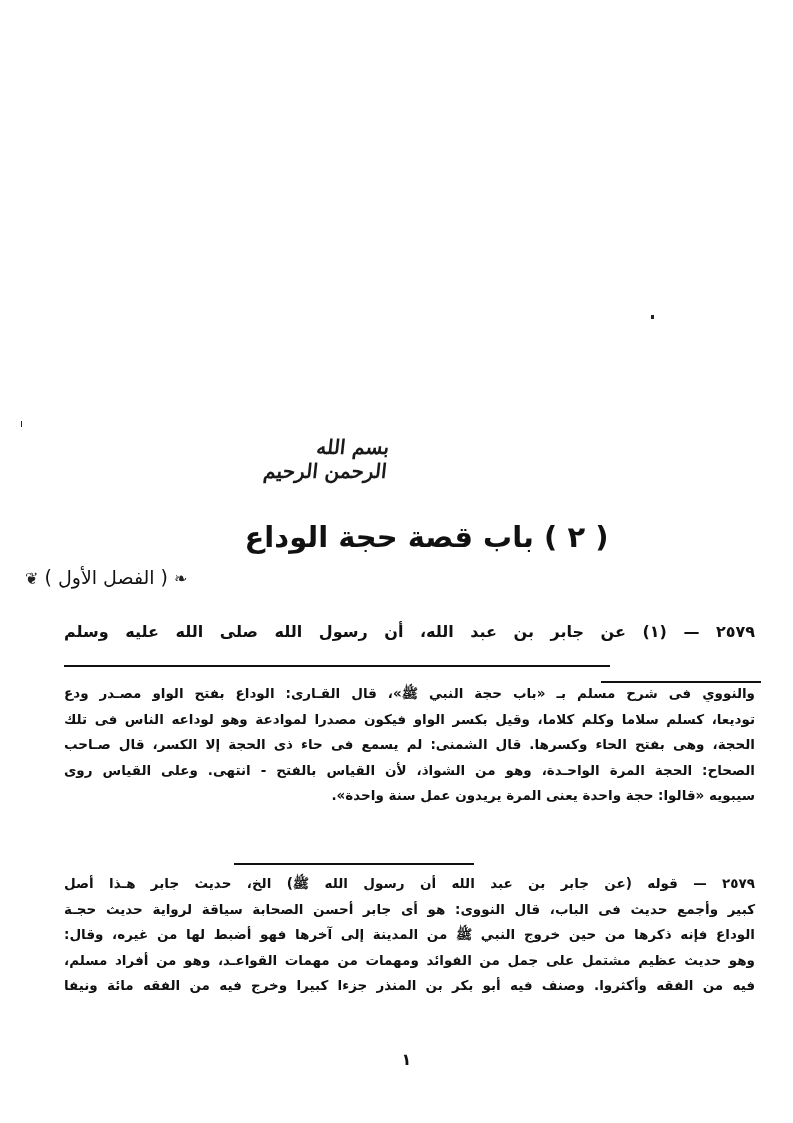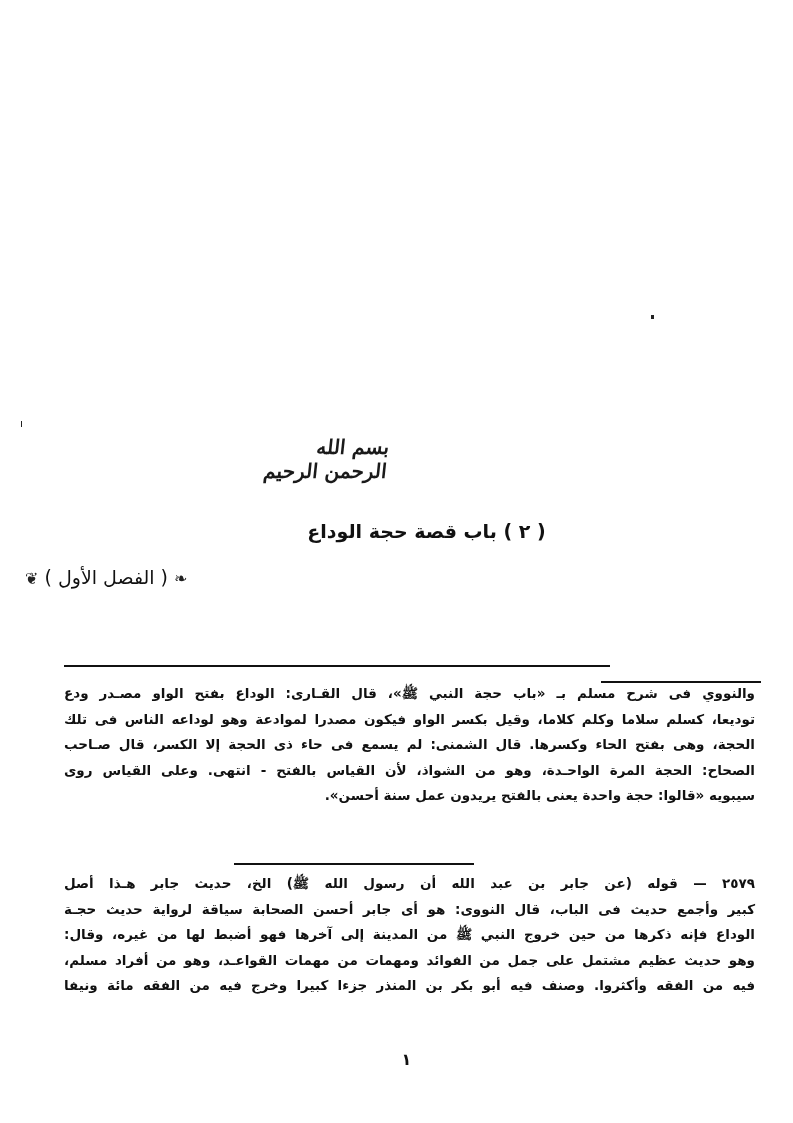--- a/index.html
+++ b/index.html
@@ -15,21 +15,21 @@
     .speck { position: absolute; background: #222; }
     .basmala {
       position: absolute; left: 258px; top: 438px; width: 130px; height: 42px;
       display: flex; align-items: center; justify-content: center;
       font-family: "DejaVu Serif", serif; font-size: 20px; font-weight: bold;
       color: #1a1a1a; direction: rtl; letter-spacing: -1px;
       transform: skewX(-6deg);
     }
     .chapter-title {
       position: absolute; left: 0; right: 0; top: 520px; text-align: center;
-      direction: rtl; font-size: 19px; font-weight: bold; padding-left: 60px;
+      direction: rtl; font-size: 29px; font-weight: bold; padding-left: 60px;
     }
     .section-title {
       position: absolute; left: 0; right: 0; top: 566px; text-align: left;
       direction: rtl; font-size: 19px; font-weight: normal; padding-left: 25px;
     }
     .ornament { font-size: 16px; color: #222; }
     .hadith-line {
       position: absolute; left: 64px; right: 38px; top: 622px;
       direction: rtl; font-size: 16px; font-weight: bold; white-space: nowrap;
       text-align: justify; text-align-last: justify;
@@ -65,31 +65,32 @@
   <div class="basmala">بسم الله الرحمن الرحيم</div>
 
   <div class="chapter-title">( ٢ ) باب قصة حجة الوداع</div>
 
   <div class="section-title">
     <span class="ornament">❧</span>
     <span>( الفصل الأول )</span>
     <span class="ornament">❦</span>
   </div>
 
+  <div class="hadith-line">٢٥٧٩ — (١) عن جابر بن عبد الله، أن رسول الله صلى الله عليه وسلم</div>
 
   <div class="rule"></div>
 
   <div class="short-rule" style="left:601px; width:160px; top:681px;"></div>
 
   <div class="commentary c1">
     <p>والنووي فى شرح مسلم بـ «باب حجة النبي ﷺ»، قال القـارى: الوداع بفتح الواو مصـدر ودع</p>
     <p>توديعا، كسلم سلاما وكلم كلاما، وقيل بكسر الواو فيكون مصدرا لموادعة وهو لوداعه الناس فى تلك</p>
     <p>الحجة، وهى بفتح الحاء وكسرها. قال الشمنى: لم يسمع فى حاء ذى الحجة إلا الكسر، قال صـاحب</p>
     <p>الصحاح: الحجة المرة الواحـدة، وهو من الشواذ، لأن القياس بالفتح - انتهى. وعلى القياس روى</p>
-    <p class="last">سيبويه «قالوا: حجة واحدة يعنى بالفتح يريدون عمل سنة أحسن».</p>
+    <p class="last">سيبويه «قالوا: حجة واحدة يعنى المرة يريدون عمل سنة واحدة».</p>
   </div>
 
   <div class="short-rule" style="left:234px; width:240px; top:863px;"></div>
 
   <div class="commentary c2">
     <p>٢٥٧٩ — قوله (عن جابر بن عبد الله أن رسول الله ﷺ) الخ، حديث جابر هـذا أصل</p>
     <p>كبير وأجمع حديث فى الباب، قال النووى: هو أى جابر أحسن الصحابة سياقة لرواية حديث حجـة</p>
     <p>الوداع فإنه ذكرها من حين خروج النبي ﷺ من المدينة إلى آخرها فهو أضبط لها من غيره، وقال:</p>
     <p>وهو حديث عظيم مشتمل على جمل من الفوائد ومهمات من مهمات القواعـد، وهو من أفراد مسلم،</p>
     <p>فيه من الفقه وأكثروا. وصنف فيه أبو بكر بن المنذر جزءا كبيرا وخرج فيه من الفقه مائة ونيفا</p>

